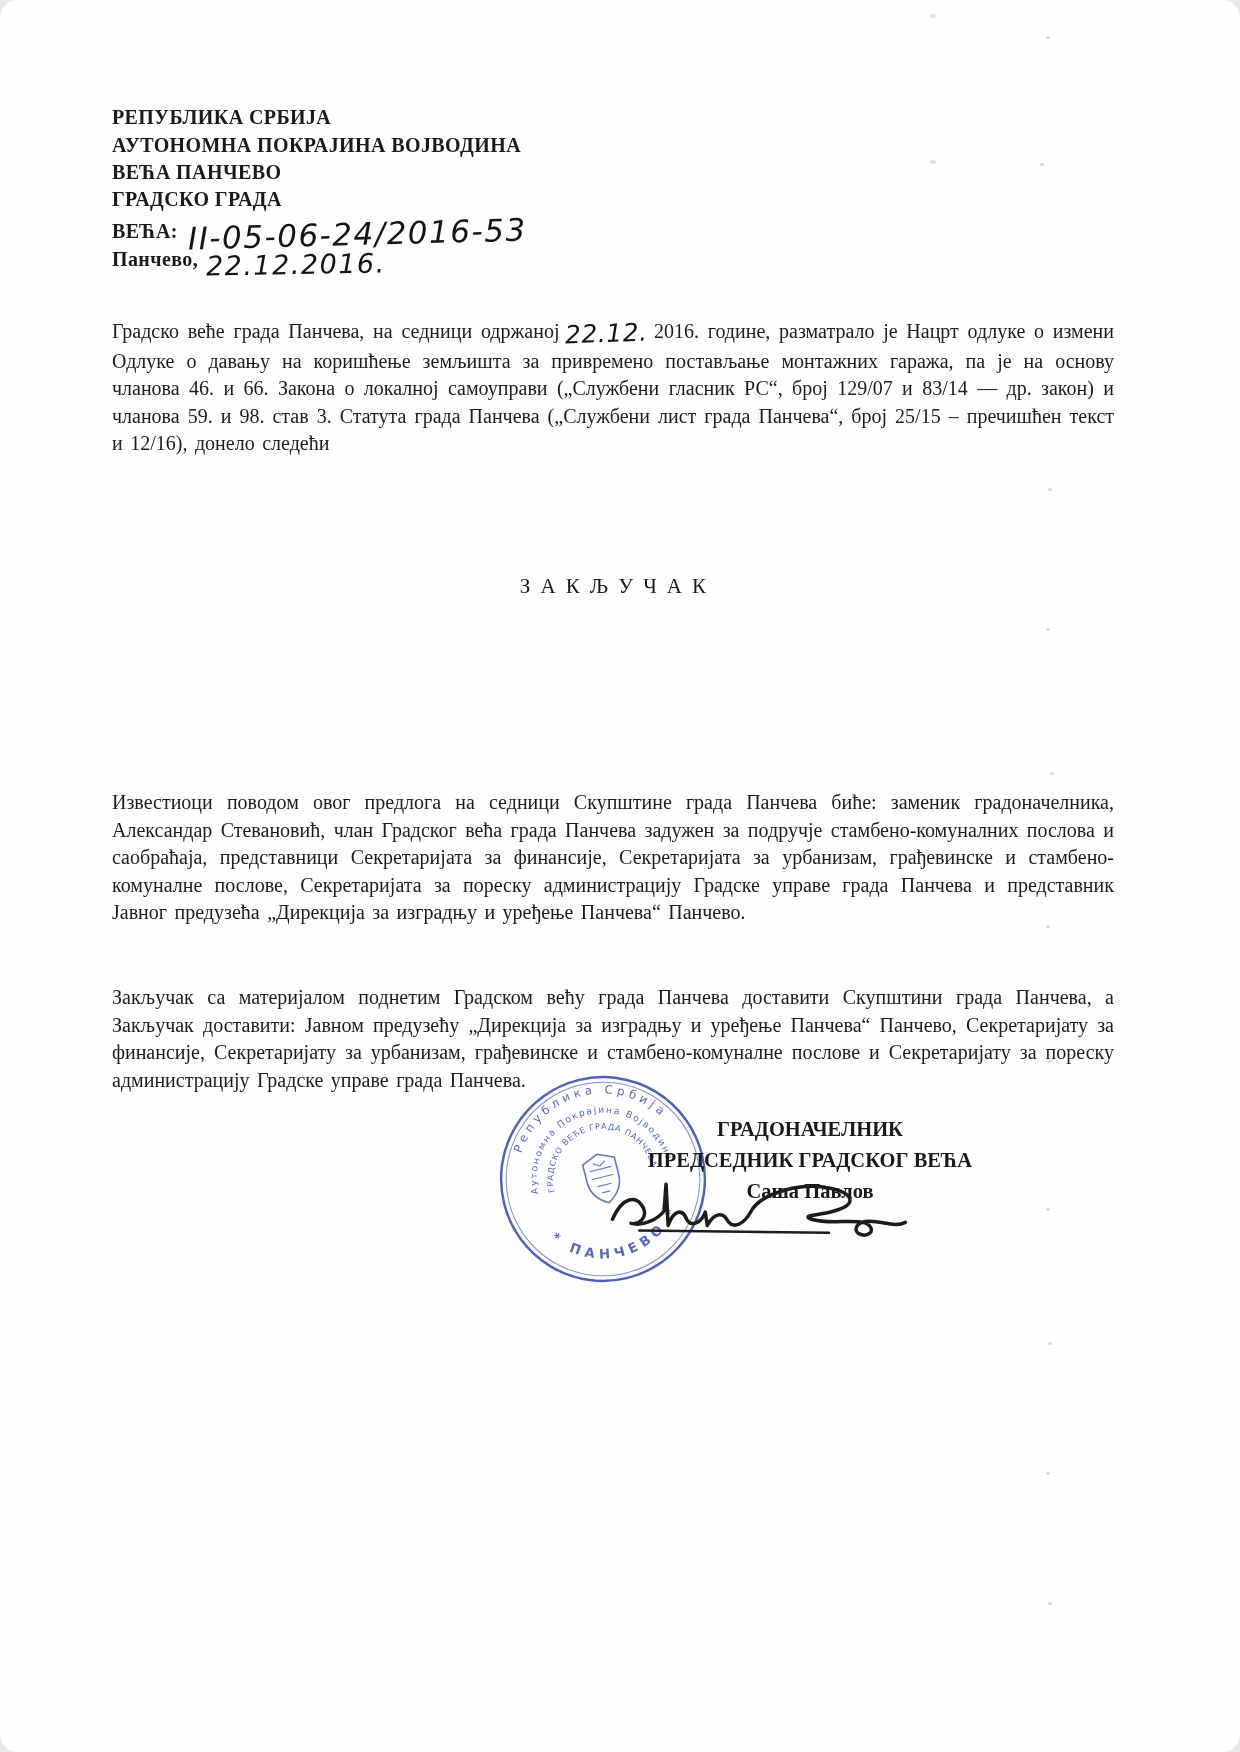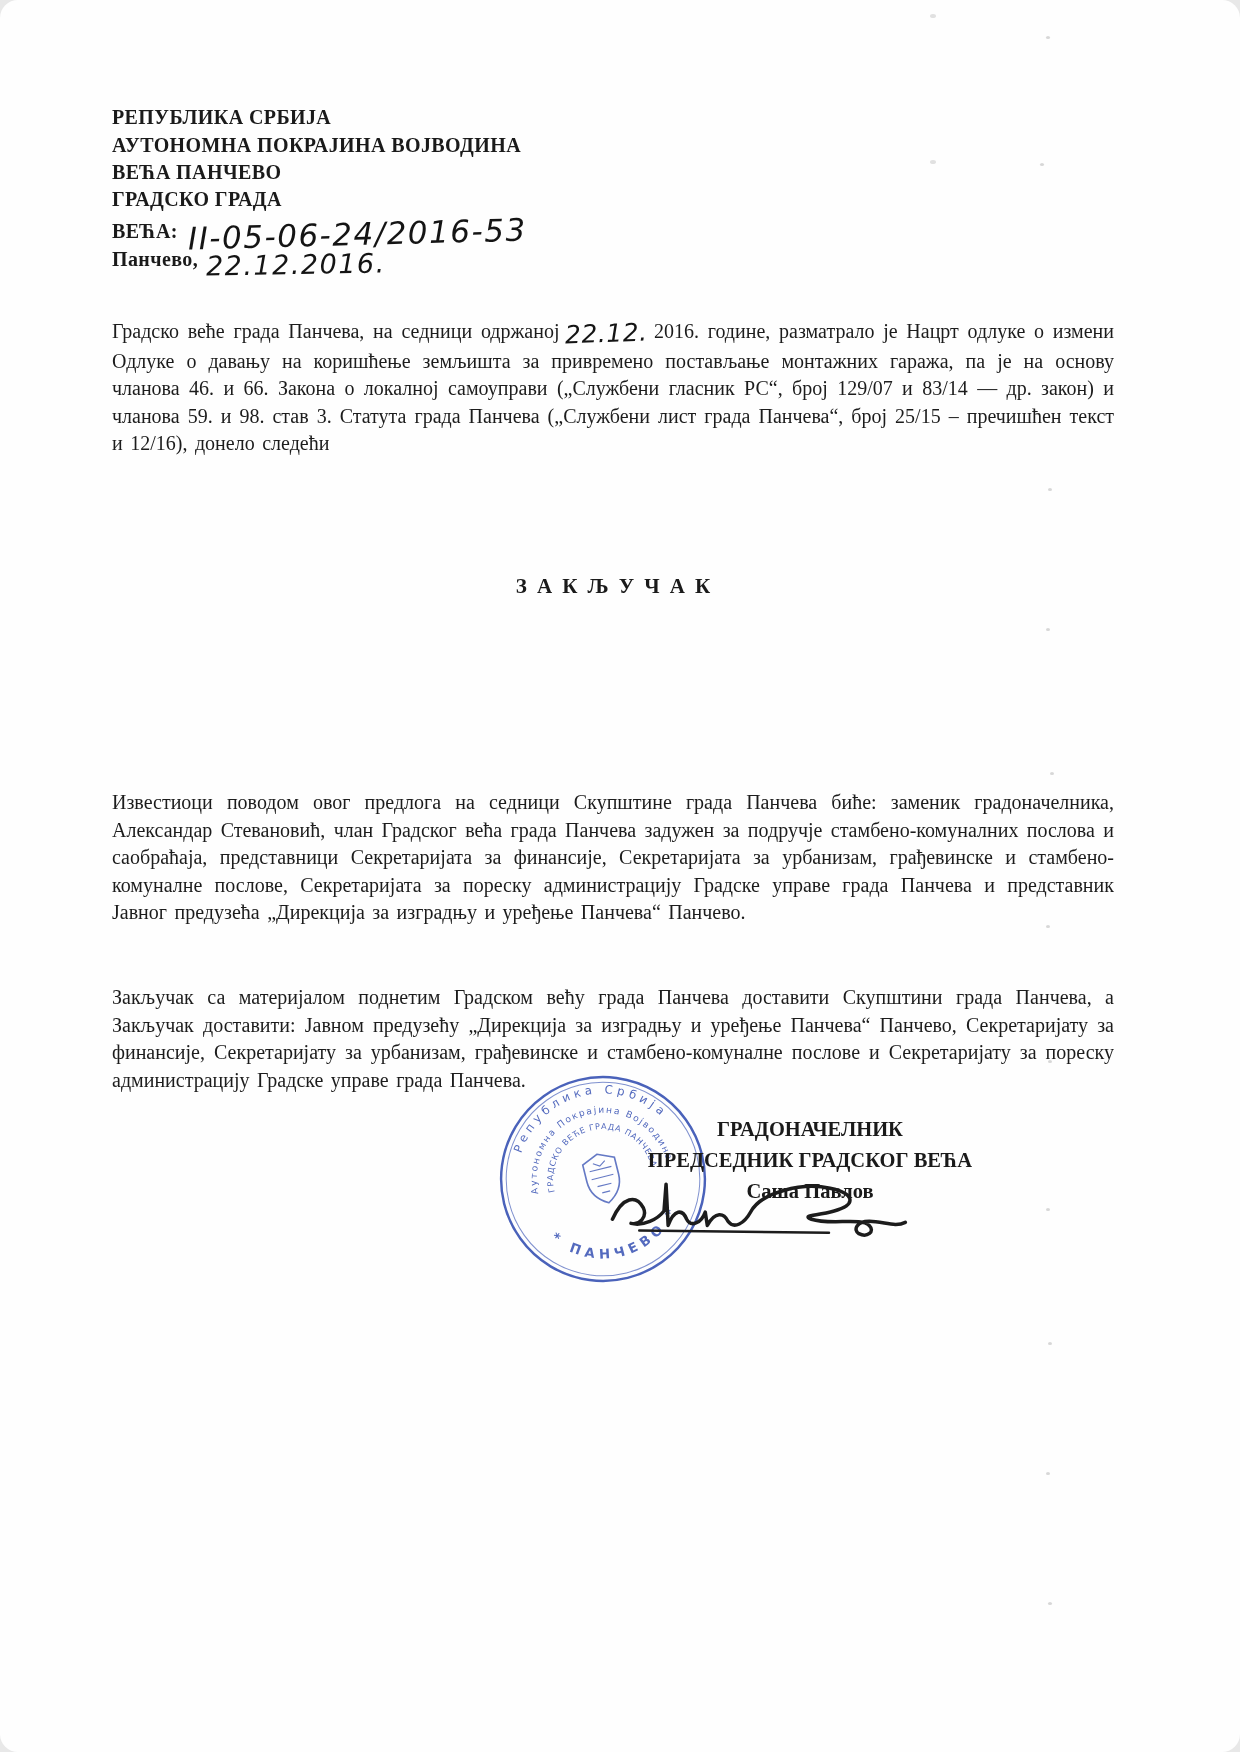--- a/index.html
+++ b/index.html
@@ -17,21 +17,21 @@
   .hw-number { font-size:31px; transform:rotate(-1.5deg); vertical-align:-7px; margin-left:10px; }
   .hw-date   { font-size:27px; transform:rotate(-1deg);   vertical-align:-8px; margin-left:8px; }
   .hw-inline { font-size:25px; transform:rotate(-2deg);   vertical-align:-4px; margin:0 6px; letter-spacing:0.5px; }
   .para {
     position:absolute; left:112px; width:1002px;
     font-size:20px; line-height:27.6px; text-align:justify; text-justify:inter-word;
     color:#1c1c1c; word-spacing:2.5px;
   }
   .doc-title {
     position:absolute; left:112px; width:1002px; text-align:center;
-    font-weight:bold; font-size:21px; letter-spacing:0.48em; text-indent:0.48em;
+    font-weight:normal; font-size:21px; letter-spacing:0.48em; text-indent:0.48em;
   }
   .sig-block {
     position:absolute; left:558px; top:1114px; width:504px;
     text-align:center; font-weight:bold; font-size:20.5px; line-height:31px;
     z-index:2; white-space:nowrap;
   }
   .stamp-wrap { position:absolute; left:496px; top:1072px; width:214px; height:214px; z-index:1; transform:rotate(-14deg); opacity:0.92; }
   .sign-wrap  { position:absolute; left:608px; top:1178px; z-index:3; }
   .speck { position:absolute; background:#cdcdcd; border-radius:50%; width:4px; height:3px; opacity:0.8; }
   .speck.b { width:6px; height:4px; opacity:0.6; }

